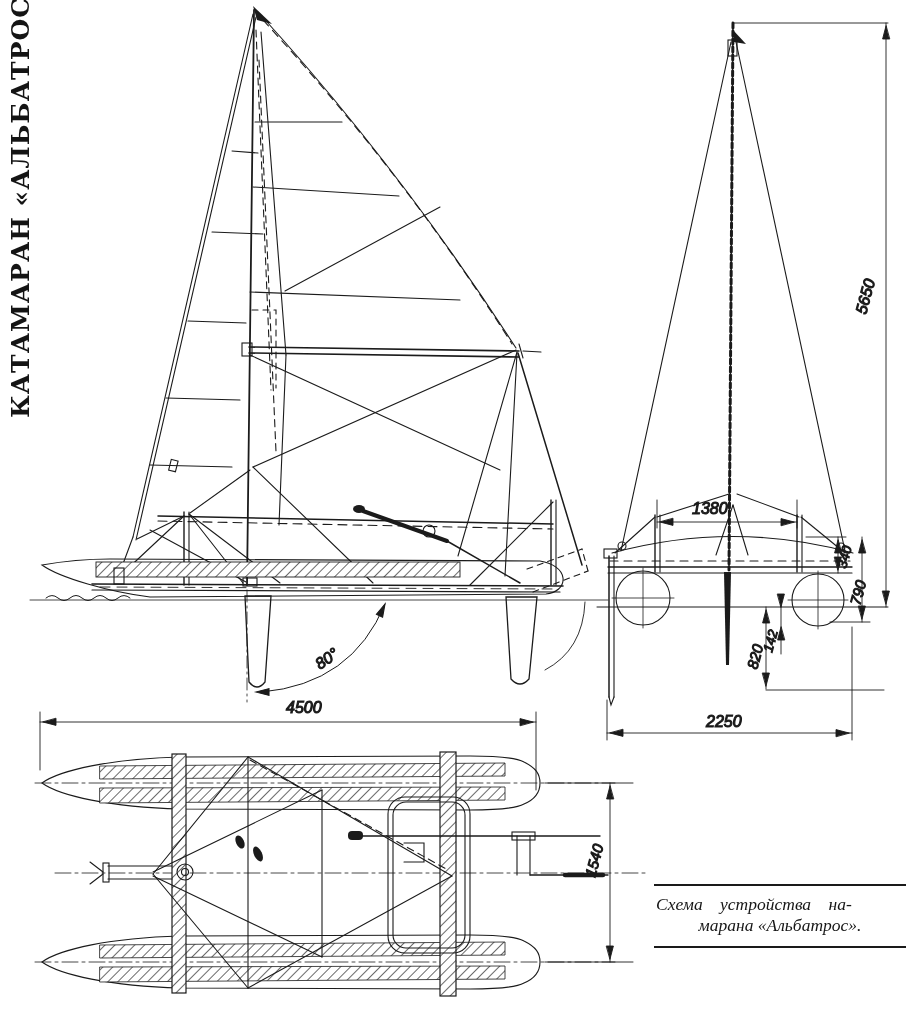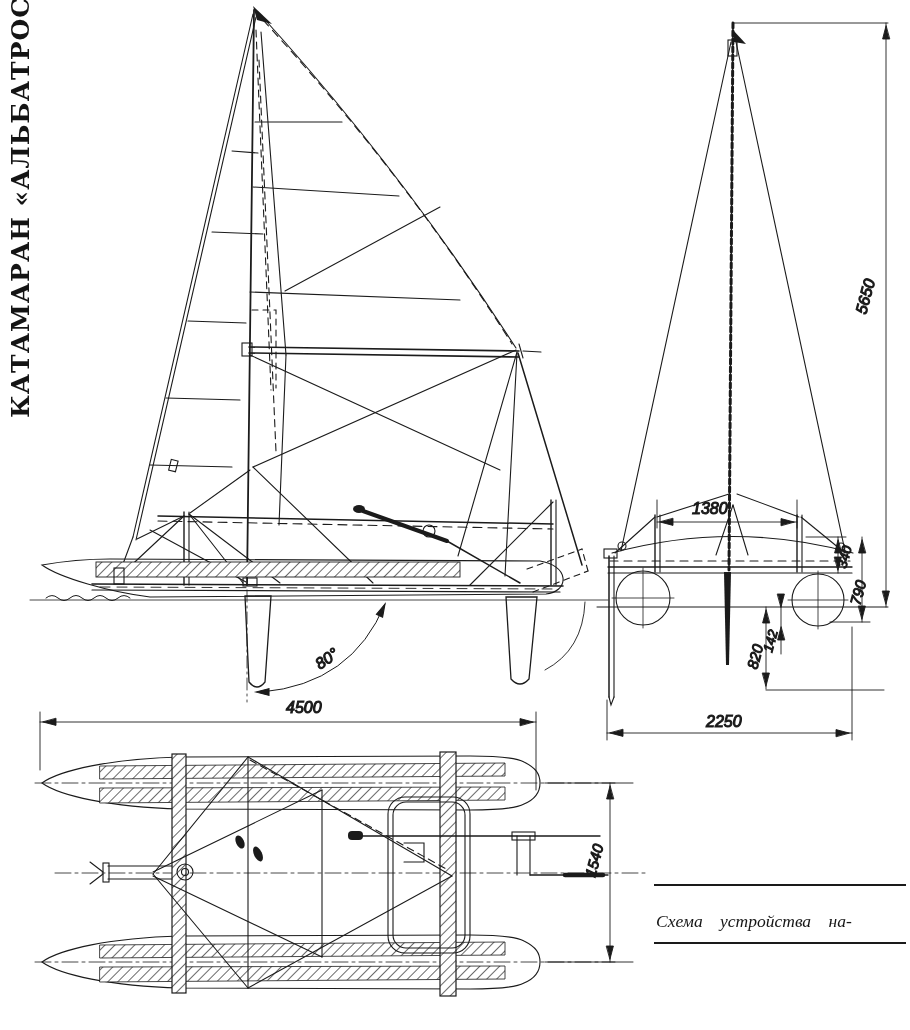--- a/index.html
+++ b/index.html
@@ -6,21 +6,21 @@
   .page{position:relative;width:910px;height:1030px;background:#ffffff;overflow:hidden;
         font-family:"Liberation Serif",serif;color:#1b1b1b;}
   .title{position:absolute;left:6px;top:418px;transform:rotate(-90deg);transform-origin:0 0;
          width:414px;font-family:"DejaVu Serif",serif;font-weight:bold;font-size:25px;
          letter-spacing:1px;white-space:nowrap;color:#141414;}
   svg{position:absolute;left:0;top:0;}
   .caption{position:absolute;left:652px;top:884px;width:256px;
            font-family:"Liberation Serif",serif;font-style:italic;font-size:17.5px;
            line-height:21px;color:#161616;}
   .cap-rule{height:0;border-top:2.6px solid #1a1a1a;margin:0 2px;}
-  .cap-body{padding:25px 4px 10px 4px;}
+  .cap-body{padding:8px 4px 10px 4px;}
   .cap-l1{word-spacing:13px;}
   .cap-l2{word-spacing:3px;}
   .cap-l3{text-align:center;}
   .dim{font-family:"Liberation Sans",sans-serif;font-style:italic;fill:#161616;}
 </style>
 </head>
 <body>
 
 <div class="page">
 
@@ -327,17 +327,18 @@
       </g>
       <text class="dim" x="286" y="713" font-size="16">4500</text>
       <text class="dim" transform="translate(595,878) rotate(-75)" font-size="15">1540</text>
     </g>
   </svg>
 
   <div class="caption">
     <div class="cap-rule"></div>
     <div class="cap-body">
       <div class="cap-l1">Схема устройства на-</div>
+      <div class="cap-l3">марана «Альбатрос».</div>
     </div>
     <div class="cap-rule"></div>
   </div>
 
 </div>
 
 </body></html>

